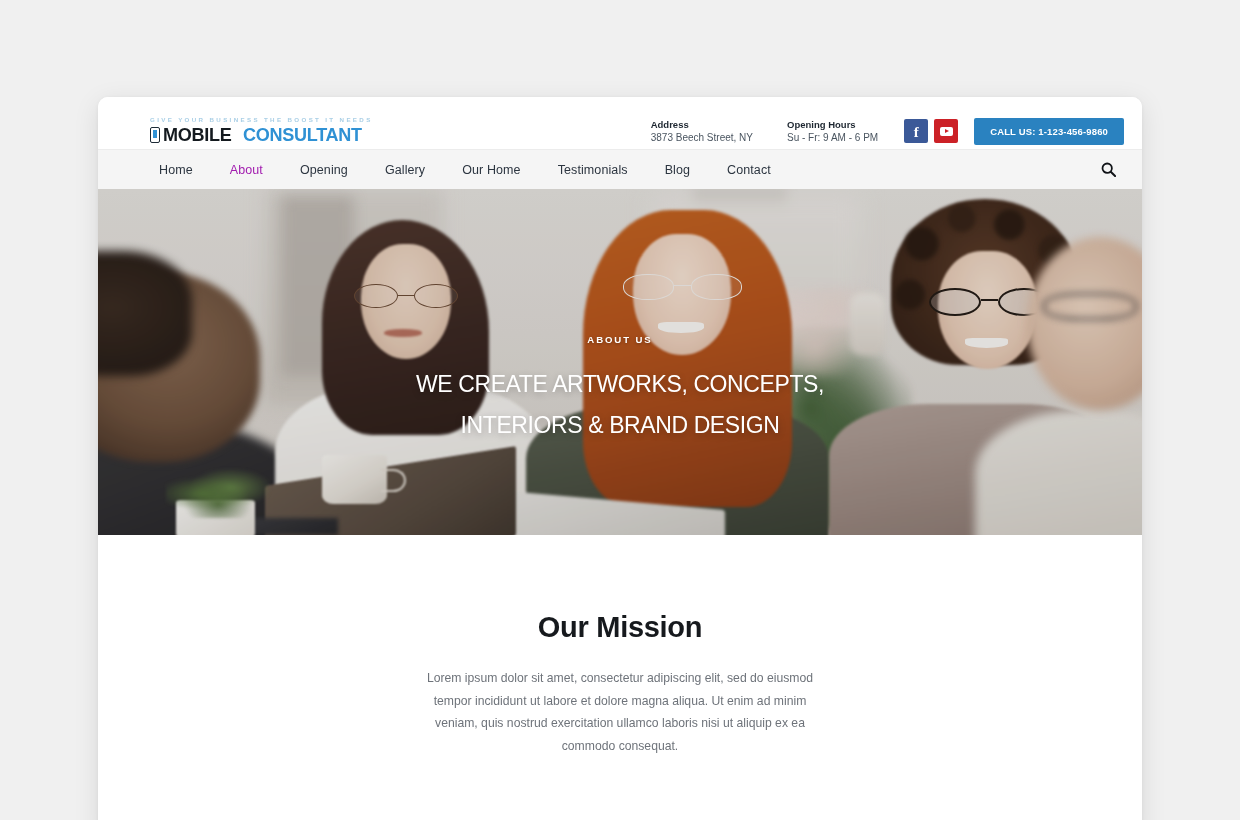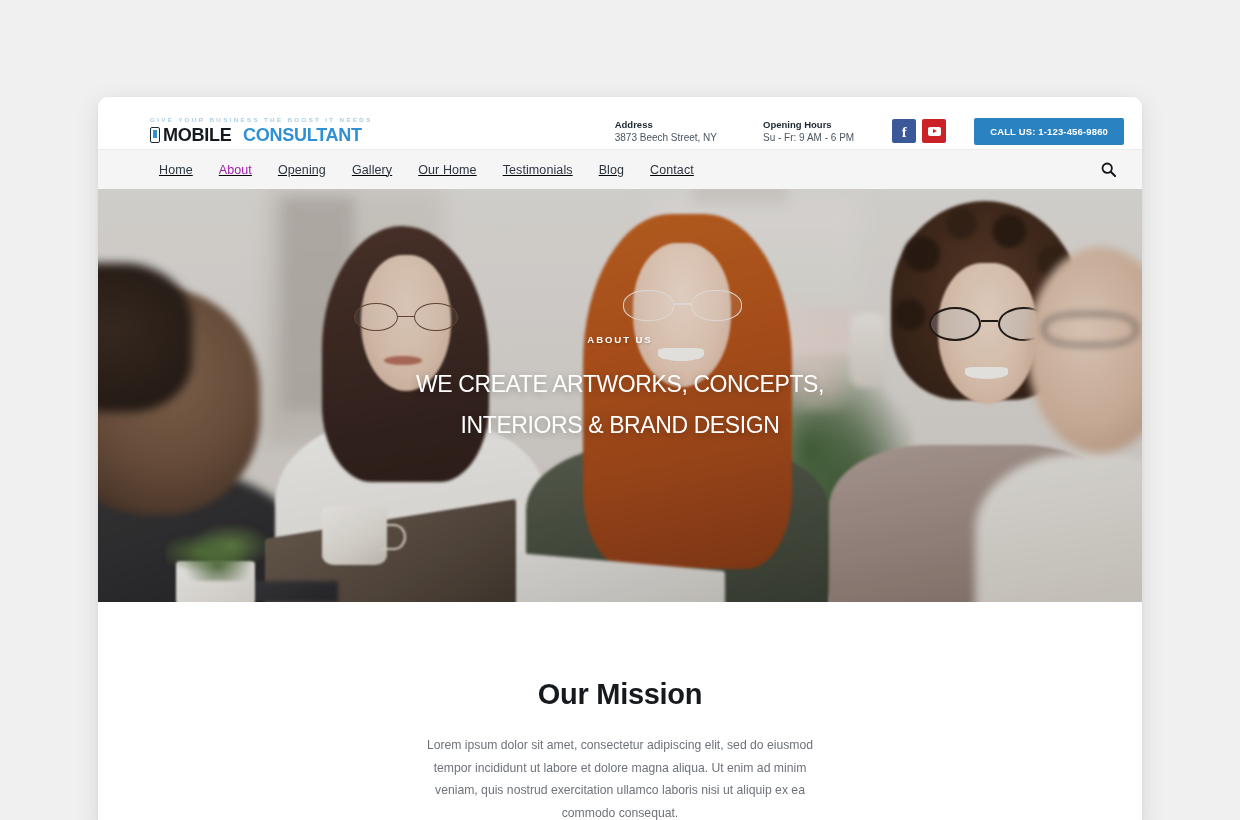--- a/index.html
+++ b/index.html
@@ -77,21 +77,21 @@
     margin-left: 5px;
     font-family: "Liberation Sans", sans-serif;
     transform: scaleX(0.95);
     transform-origin: left center;
   }
 
   .topbar-right {
     margin-left: auto;
     display: flex;
     align-items: center;
-    gap: 12px;
+    gap: 0;
   }
   .info-col { margin-right: 34px; }
   .info-col:nth-of-type(2) { margin-right: 26px; }
   .info-title {
     font-size: 9.5px; font-weight: 700; color: #1d2630;
     line-height: 13px; white-space: nowrap;
   }
   .info-text {
     font-size: 10px; color: #4a5560;
     line-height: 13px; white-space: nowrap;
@@ -140,42 +140,42 @@
 
   
   .navbar {
     height: 40px;
     background: #f5f5f5;
     border-top: 1px solid #ececec;
     display: flex;
     align-items: center;
     padding: 0 22px 0 52px;
   }
-  .nav-list { display: flex; align-items: flex-start; gap: 0; text-decoration: underline; }
+  .nav-list { display: flex; align-items: flex-start; gap: 11px; }
   .nav-item {
     font-size: 12.5px;
     color: #2c3540;
     padding: 0 13px;
     cursor: pointer;
     white-space: nowrap;
     letter-spacing: 0.1px;
   }
   .nav-item:first-child { padding-left: 9px; }
   .nav-item.active { color: #a21caf; }
   .search-icon-wrap {
     margin-left: auto;
     width: 24px; height: 24px;
     display: flex; align-items: center; justify-content: center;
     cursor: pointer;
   }
 
   
   .hero {
     position: relative;
-    height: 413px;
+    height: 346px;
     overflow: hidden;
     background: #7f1d1d;
   }
   .hero-photo { position: absolute; inset: 0; }
 
   
   .bg-room {
     position: absolute; inset: 0;
     background:
       linear-gradient(180deg, #e9e6e2 0%, #e3dfda 42%, #d8d2cb 100%);

